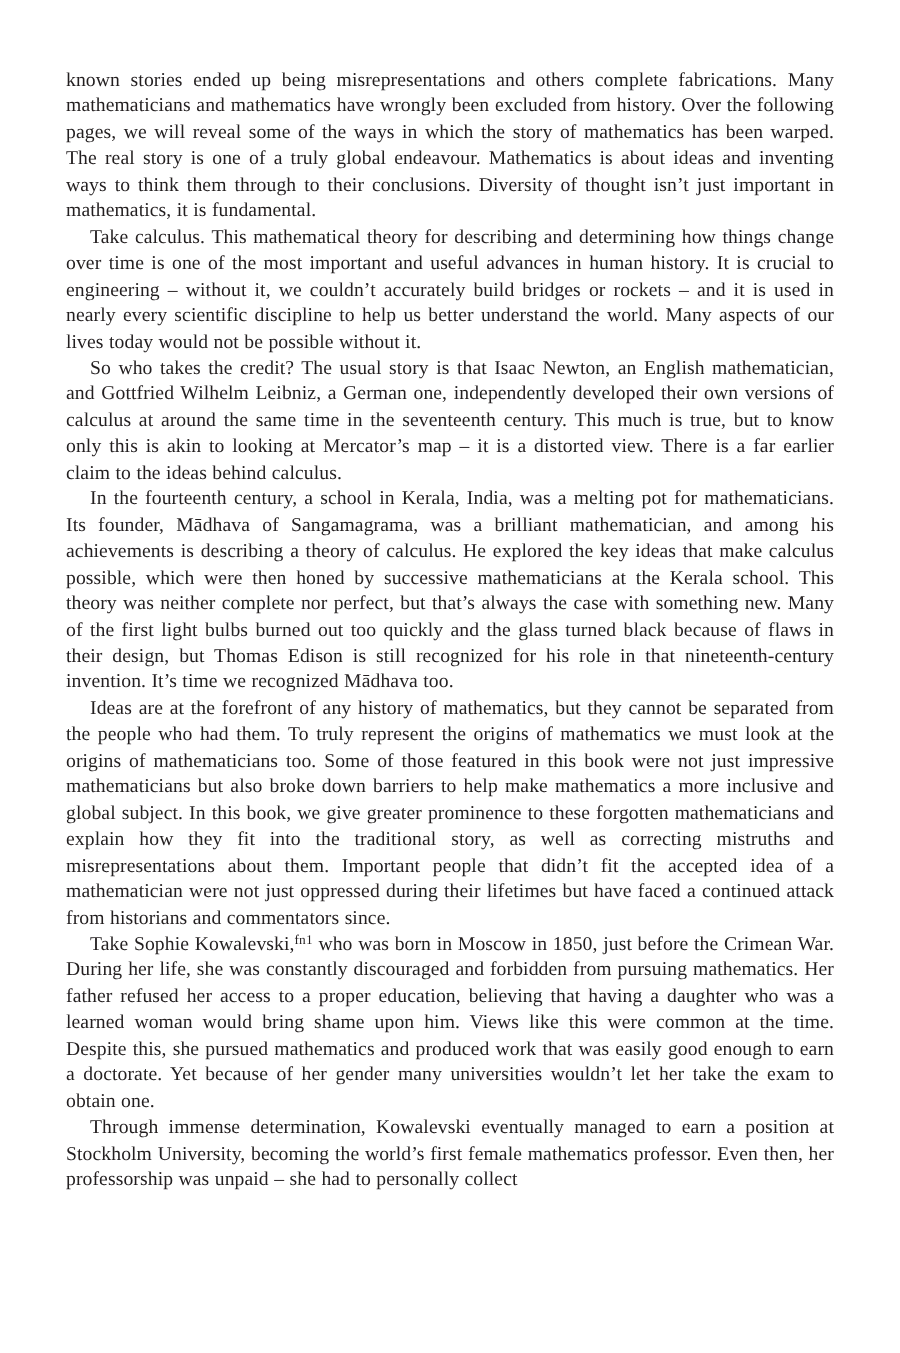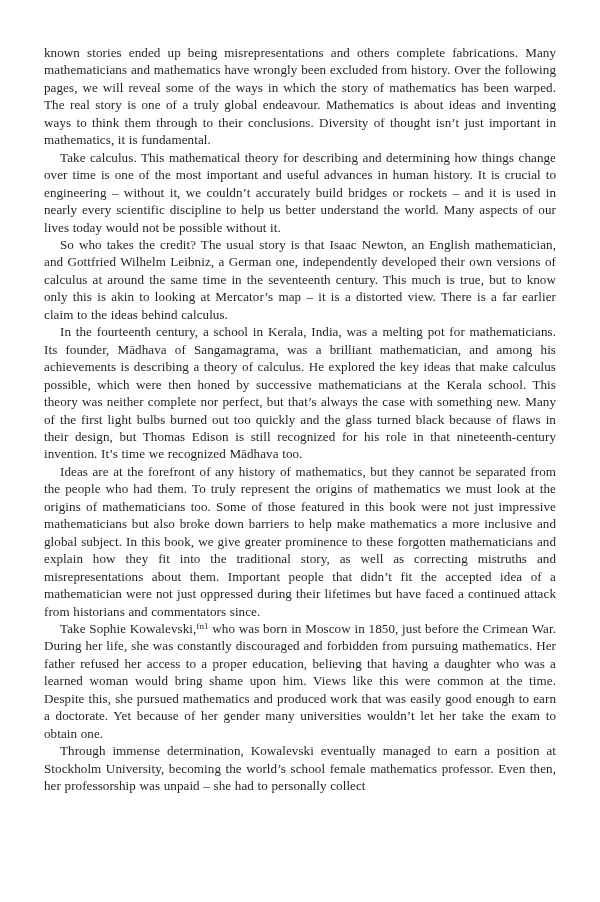--- a/index.html
+++ b/index.html
@@ -65,16 +65,16 @@
     <p>Take calculus. This mathematical theory for describing and determining how things change over time is one of the most important and useful advances in human history. It is crucial to engineering – without it, we couldn’t accurately build bridges or rockets – and it is used in nearly every scientific discipline to help us better understand the world. Many aspects of our lives today would not be possible without it.</p>
 
     <p>So who takes the credit? The usual story is that Isaac Newton, an English mathematician, and Gottfried Wilhelm Leibniz, a German one, independently developed their own versions of calculus at around the same time in the seventeenth century. This much is true, but to know only this is akin to looking at Mercator’s map – it is a distorted view. There is a far earlier claim to the ideas behind calculus.</p>
 
     <p>In the fourteenth century, a school in Kerala, India, was a melting pot for mathematicians. Its founder, Mādhava of Sangamagrama, was a brilliant mathematician, and among his achievements is describing a theory of calculus. He explored the key ideas that make calculus possible, which were then honed by successive mathematicians at the Kerala school. This theory was neither complete nor perfect, but that’s always the case with something new. Many of the first light bulbs burned out too quickly and the glass turned black because of flaws in their design, but Thomas Edison is still recognized for his role in that nineteenth-century invention. It’s time we recognized Mādhava too.</p>
 
     <p>Ideas are at the forefront of any history of mathematics, but they cannot be separated from the people who had them. To truly represent the origins of mathematics we must look at the origins of mathematicians too. Some of those featured in this book were not just impressive mathematicians but also broke down barriers to help make mathematics a more inclusive and global subject. In this book, we give greater prominence to these forgotten mathematicians and explain how they fit into the traditional story, as well as correcting mistruths and misrepresentations about them. Important people that didn’t fit the accepted idea of a mathematician were not just oppressed during their lifetimes but have faced a continued attack from historians and commentators since.</p>
 
     <p><span>Take Sophie Kowalevski,</span><sup class="footnote-marker">fn1</sup><span>  who was born in Moscow in 1850, just before the Crimean War. During her life, she was constantly discouraged and forbidden from pursuing mathematics. Her father refused her access to a proper education, believing that having a daughter who was a learned woman would bring shame upon him. Views like this were common at the time. Despite this, she pursued mathematics and produced work that was easily good enough to earn a doctorate. Yet because of her gender many universities wouldn’t let her take the exam to obtain one.</span></p>
 
-    <p>Through immense determination, Kowalevski eventually managed to earn a position at Stockholm University, becoming the world’s school female mathematics professor. Even then, her professorship was unpaid – she had to personally collect</p>
+    <p>Through immense determination, Kowalevski eventually managed to earn a position at Stockholm University, becoming the world’s first female mathematics professor. Even then, her professorship was unpaid – she had to personally collect</p>
 
   </div>
 </div>
 
 </body></html>

